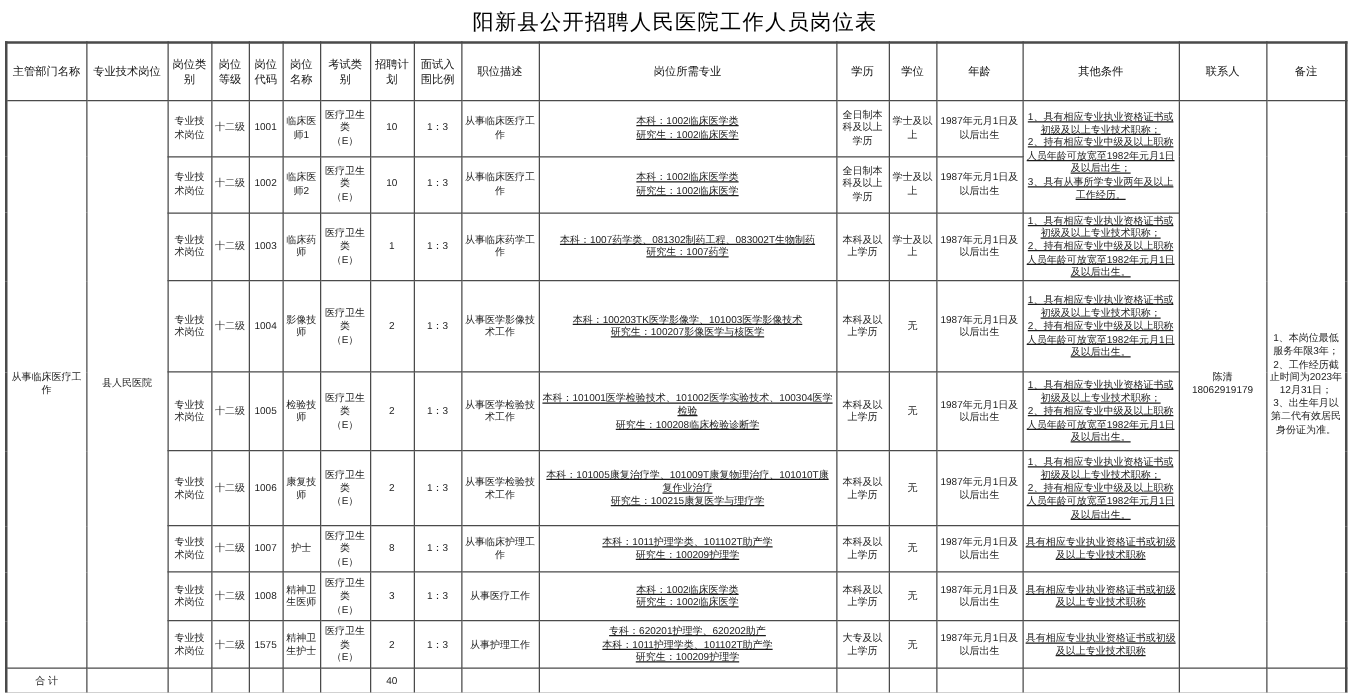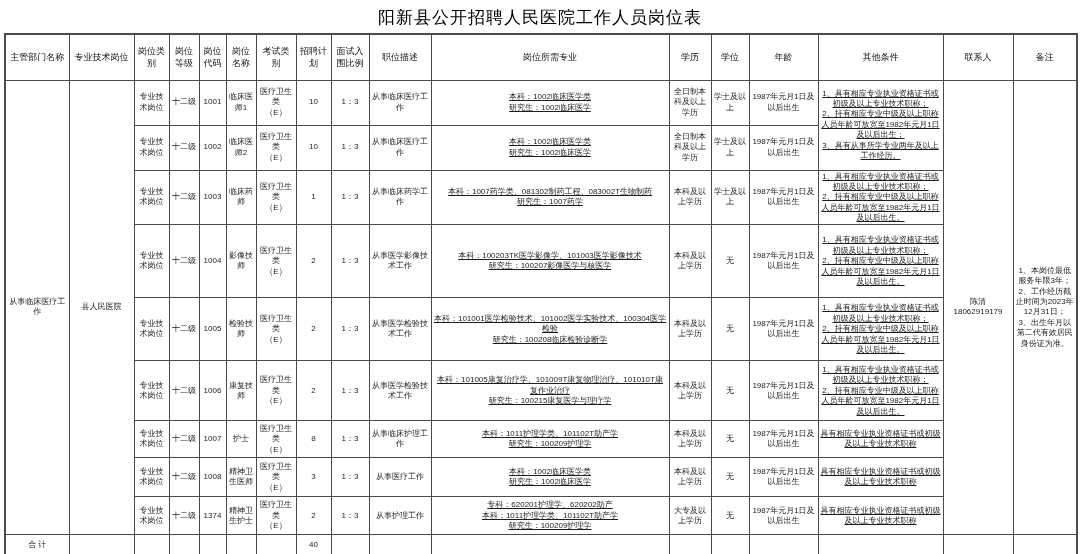--- a/index.html
+++ b/index.html
@@ -238,21 +238,21 @@
           <td class="al-l">本科：1002临床医学类
 研究生：1002临床医学</td>
           <td>本科及以上学历</td>
           <td>无</td>
           <td>1987年元月1日及以后出生</td>
           <td class="al-l">具有相应专业执业资格证书或初级及以上专业技术职称</td>
         </tr>
         <tr style="height: 38px;">
           <td>专业技术岗位</td>
           <td>十二级</td>
-          <td>1374</td>
+          <td>1575</td>
           <td>精神卫生护士</td>
           <td>医疗卫生类
 （E）</td>
           <td>2</td>
           <td>1：3</td>
           <td>从事护理工作</td>
           <td class="al-l">专科：620201护理学、620202助产
 本科：1011护理学类、101102T助产学
 研究生：100209护理学</td>
           <td>大专及以上学历</td>

